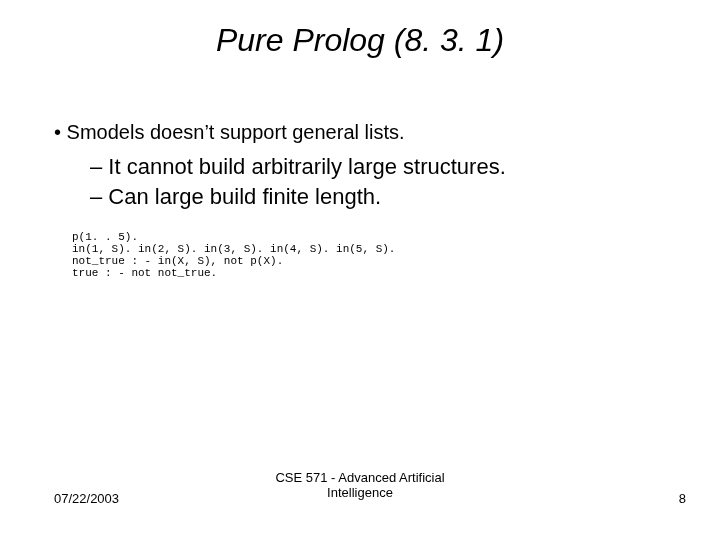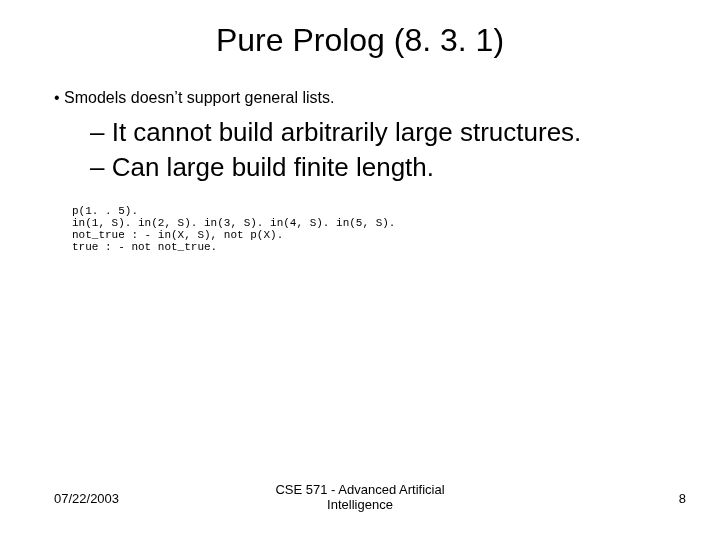--- a/index.html
+++ b/index.html
@@ -17,33 +17,35 @@
     width: 720px;
     height: 540px;
     position: relative;
     box-sizing: border-box;
   }
   .title {
     text-align: center;
     font-size: 32px;
     padding-top: 22px;
     padding-bottom: 10px;
+    font-style: italic;
   }
   .body {
     padding: 20px 54px 0 54px;
   }
   .bullet1 {
-    font-size: 16px;
+    font-size: 20px;
     margin-bottom: 8px;
+    margin-top: 32px;
   }
   .sub {
     padding-left: 36px;
   }
   .bullet2 {
-    font-size: 26px;
+    font-size: 22px;
     line-height: 1.35;
   }
   .code {
     font-family: "Courier New", Courier, monospace;
     font-size: 11px;
     white-space: pre;
     padding-left: 18px;
     padding-top: 20px;
   }
   .footer {
@@ -55,21 +57,21 @@
   }
   .footer-left {
     position: absolute;
     left: 54px;
     bottom: 10px;
   }
   .footer-center {
     position: absolute;
     width: 720px;
     text-align: center;
-    bottom: 4px;
+    bottom: 16px;
   }
   .footer-right {
     position: absolute;
     right: 34px;
     bottom: 10px;
   }
 </style>
 </head>
 <body>
 

